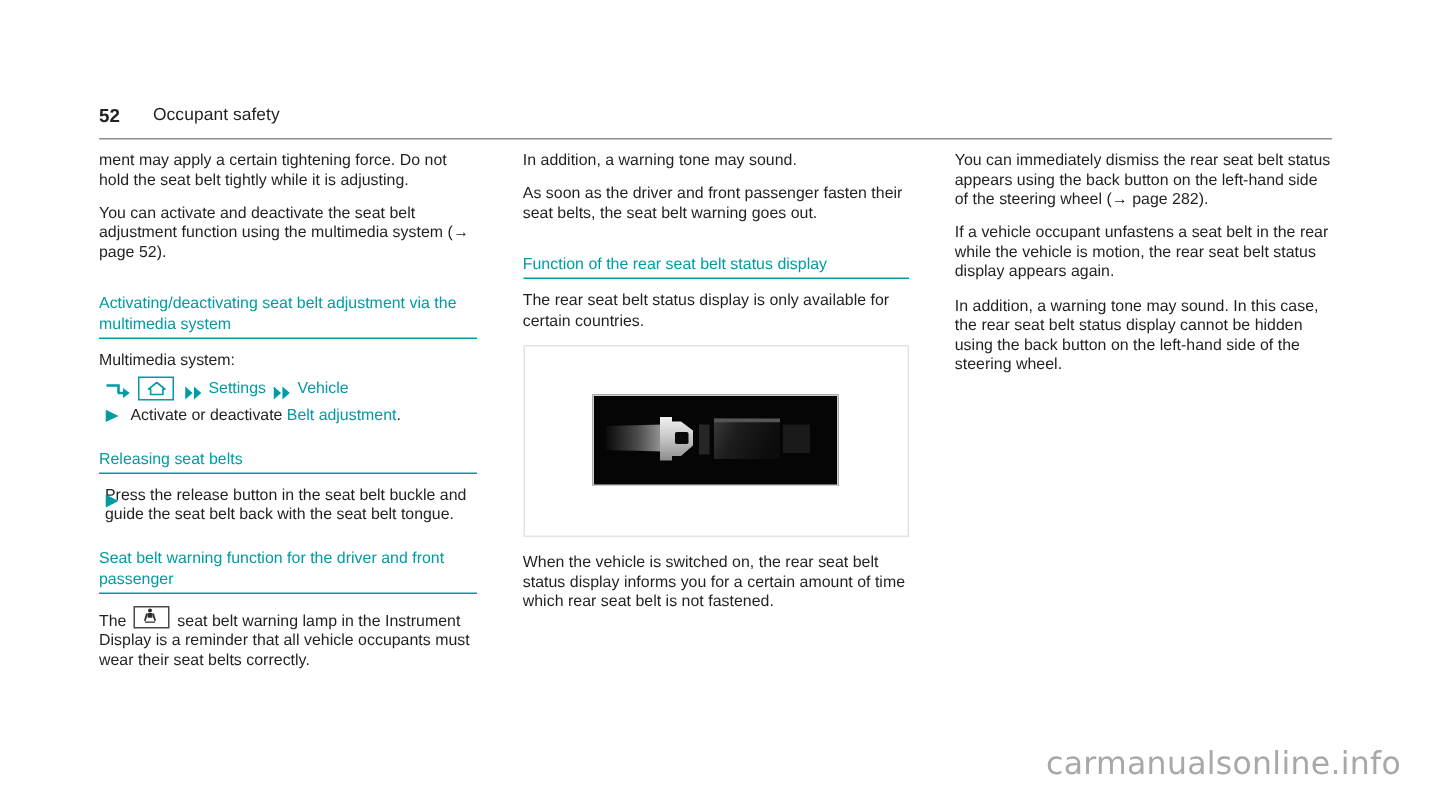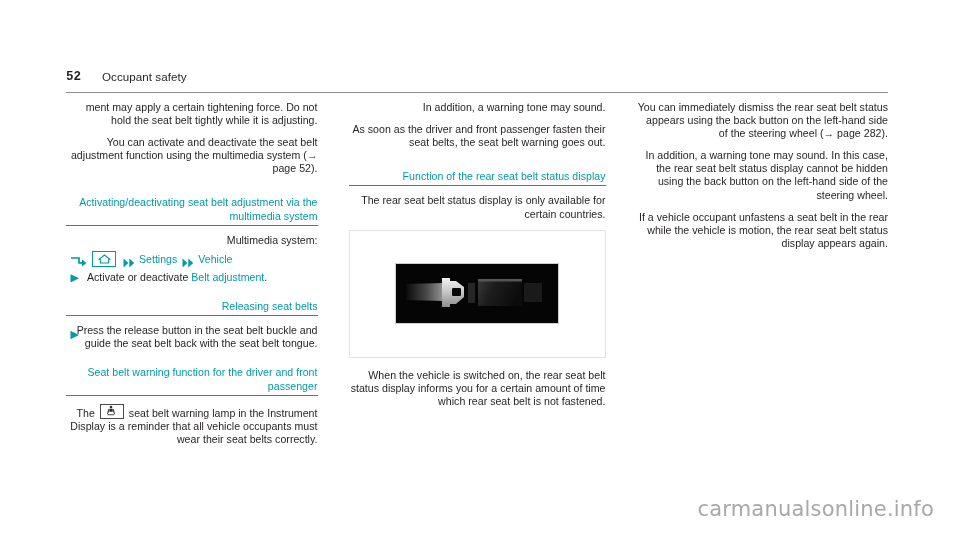--- a/index.html
+++ b/index.html
@@ -32,37 +32,35 @@
     border-bottom: 1.4px solid #8d8d8d;
     display: flex;
     align-items: flex-start;
   }
   .header-pageno {
     font-size: 12.5px;
     font-weight: bold;
     letter-spacing: 0.1px;
     color: #231f20;
     width: 36px;
-    font-family: Liberation Mono, monospace;
   }
   .header-title {
     font-size: 11.6px;
     color: #231f20;
     letter-spacing: 0.05px;
   }
 
   
   .cols {
     position: absolute;
     left: 66px;
     top: 101px;
     width: 822px;
     display: flex;
     gap: 16px;
-    text-align: right;
   }
   .col {
     width: 259px;
     margin-right: 15px;
   }
   .col:last-child { margin-right: 0; }
 
   p.body {
     margin: 0 0 9px 0;
     font-size: 10.6px;
@@ -362,23 +360,23 @@
       </figure>
 
       <p class="body">When the vehicle is switched on, the rear seat belt status display informs you for a certain amount of time which rear seat belt is not fastened.</p>
 
     </div>
 
     <div class="col">
 
       <p class="body"><span>You can immediately dismiss the rear seat belt status appears using the back button on the left-hand side of the steering wheel (</span><span>→ page 282</span><span>).</span></p>
 
+      <p class="body">If a vehicle occupant unfastens a seat belt in the rear while the vehicle is motion, the rear seat belt status display appears again.</p>
+
       <p class="body">In addition, a warning tone may sound. In this case, the rear seat belt status display cannot be hidden using the back button on the left-hand side of the steering wheel.</p>
 
-      <p class="body">If a vehicle occupant unfastens a seat belt in the rear while the vehicle is motion, the rear seat belt status display appears again.</p>
-
     </div>
 
   </div>
 
   <div class="watermark">carmanualsonline.info</div>
 
 </div>
 
 </body></html>

